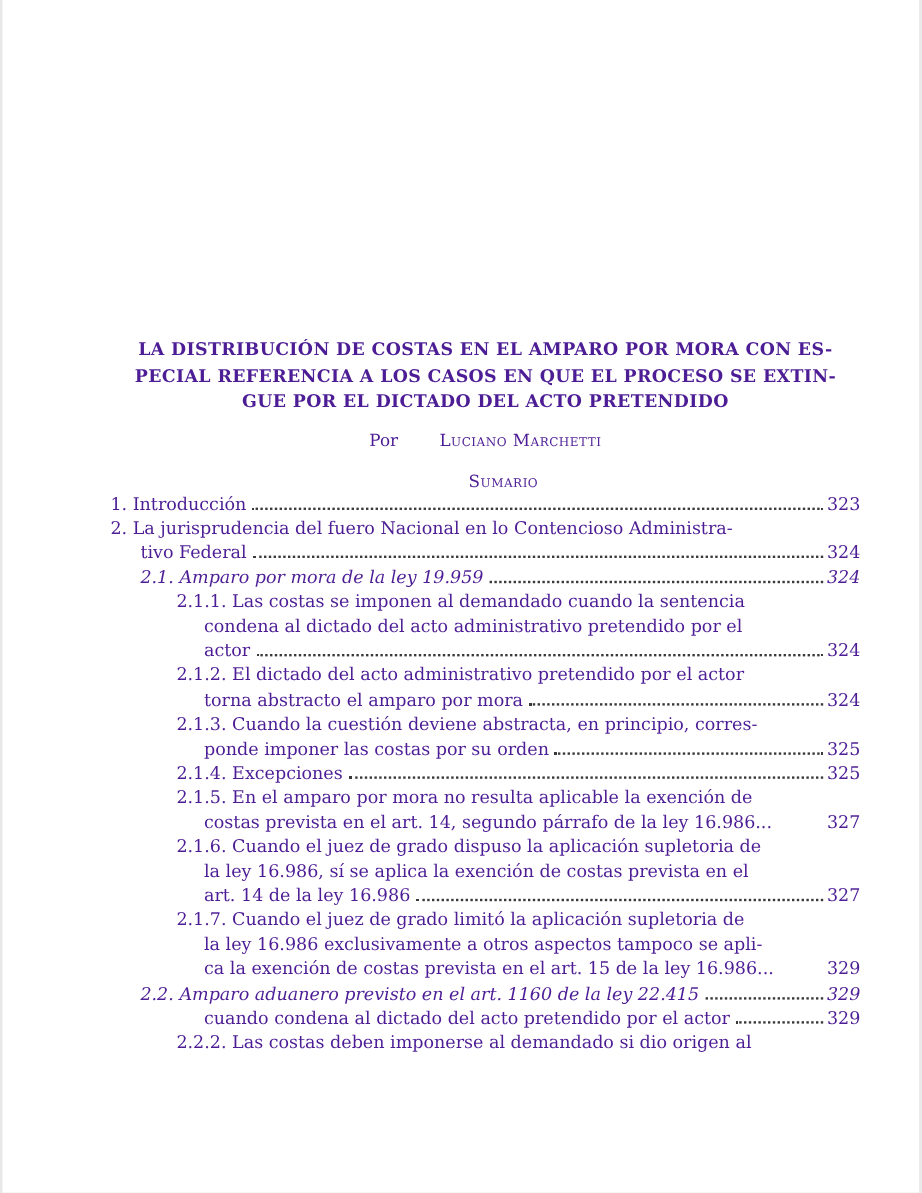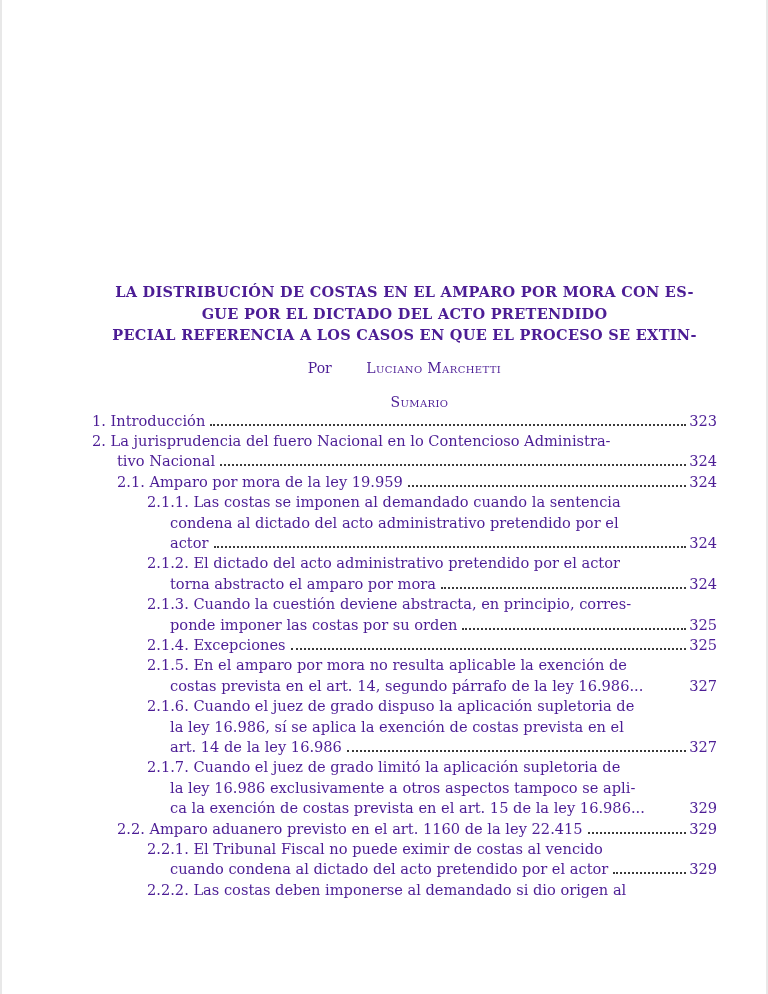--- a/index.html
+++ b/index.html
@@ -41,21 +41,21 @@
     font-size: 14px;
     line-height: 17px;
   }
   .toc {
     font-size: 14.6px;
     line-height: 20.4px;
   }
   .toc-entry.l1 { padding-left: 25px; }
   .toc-entry.l1 > .first { margin-left: -25px; }
   .toc-entry.l2 { padding-left: 50px; }
-  .toc-entry.l2 > .first { margin-left: -25px; }
+  .toc-entry.l2 > .first { margin-left: -25px; font-style: italic; }
   .toc-entry.l3 { padding-left: 78px; }
   .toc-entry.l3 > .first { margin-left: -23px; }
   .toc-line.last { display: flex; align-items: baseline; }
   .toc-line .t { white-space: pre-wrap; }
   .leader {
     flex: 1 1 auto;
     min-width: 10px;
     border-bottom: 2px dotted #3a3a3a;
     margin: 0 3px 3px 5px;
   }
@@ -63,43 +63,43 @@
   .page-num { flex: 0 0 auto; }
 </style>
 </head>
 <body>
 
 <div class="page">
   <div class="content">
 
     <h1 class="title">
       <span>LA DISTRIBUCIÓN DE COSTAS EN EL AMPARO POR MORA CON ES-</span>
+      <span>PECIAL REFERENCIA A LOS CASOS EN QUE EL PROCESO SE EXTIN-</span>
       <span>GUE POR EL DICTADO DEL ACTO PRETENDIDO</span>
-      <span>PECIAL REFERENCIA A LOS CASOS EN QUE EL PROCESO SE EXTIN-</span>
     </h1>
 
     <div class="byline">
       <span>Por</span>
       <span class="sc">Luciano Marchetti</span>
     </div>
 
     <div class="sumario sc">Sumario</div>
 
     <div class="toc" id="toc-entries">
         <div class="toc-entry l1">
           <div class="toc-line first last">
             <span class="t">1. Introducción</span>
             <span class="leader"></span>
             <span class="page-num">323</span>
           </div>
         </div>
         <div class="toc-entry l1">
           <div class="toc-line first">2. La jurisprudencia del fuero Nacional en lo Contencioso Administra-</div>
           <div class="toc-line last">
-            <span class="t">tivo Nacional</span>
+            <span class="t">tivo Federal</span>
             <span class="leader"></span>
             <span class="page-num">324</span>
           </div>
         </div>
         <div class="toc-entry l2">
           <div class="toc-line first last">
             <span class="t">2.1. Amparo por mora de la ley 19.959</span>
             <span class="leader"></span>
             <span class="page-num">324</span>
           </div>
@@ -163,21 +163,20 @@
           </div>
         </div>
         <div class="toc-entry l2">
           <div class="toc-line first last">
             <span class="t">2.2. Amparo aduanero previsto en el art. 1160 de la ley 22.415</span>
             <span class="leader"></span>
             <span class="page-num">329</span>
           </div>
         </div>
         <div class="toc-entry l3">
-          <div class="toc-line first">2.2.1. El Tribunal Fiscal no puede eximir de costas al vencido</div>
           <div class="toc-line last">
             <span class="t">cuando condena al dictado del acto pretendido por el actor</span>
             <span class="leader"></span>
             <span class="page-num">329</span>
           </div>
         </div>
         <div class="toc-entry l3">
           <div class="toc-line first last">
             <span class="t">2.2.2. Las costas deben imponerse al demandado si dio origen al</span>
           </div>

